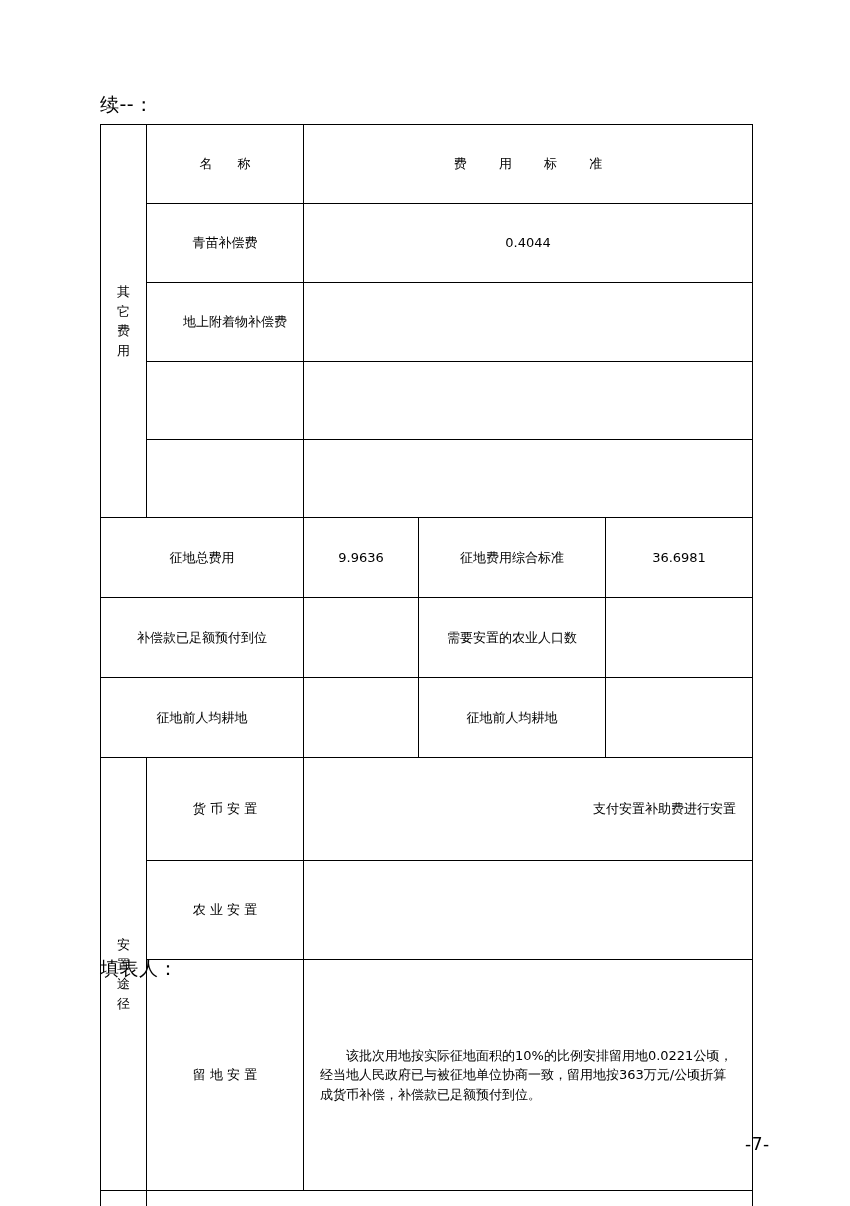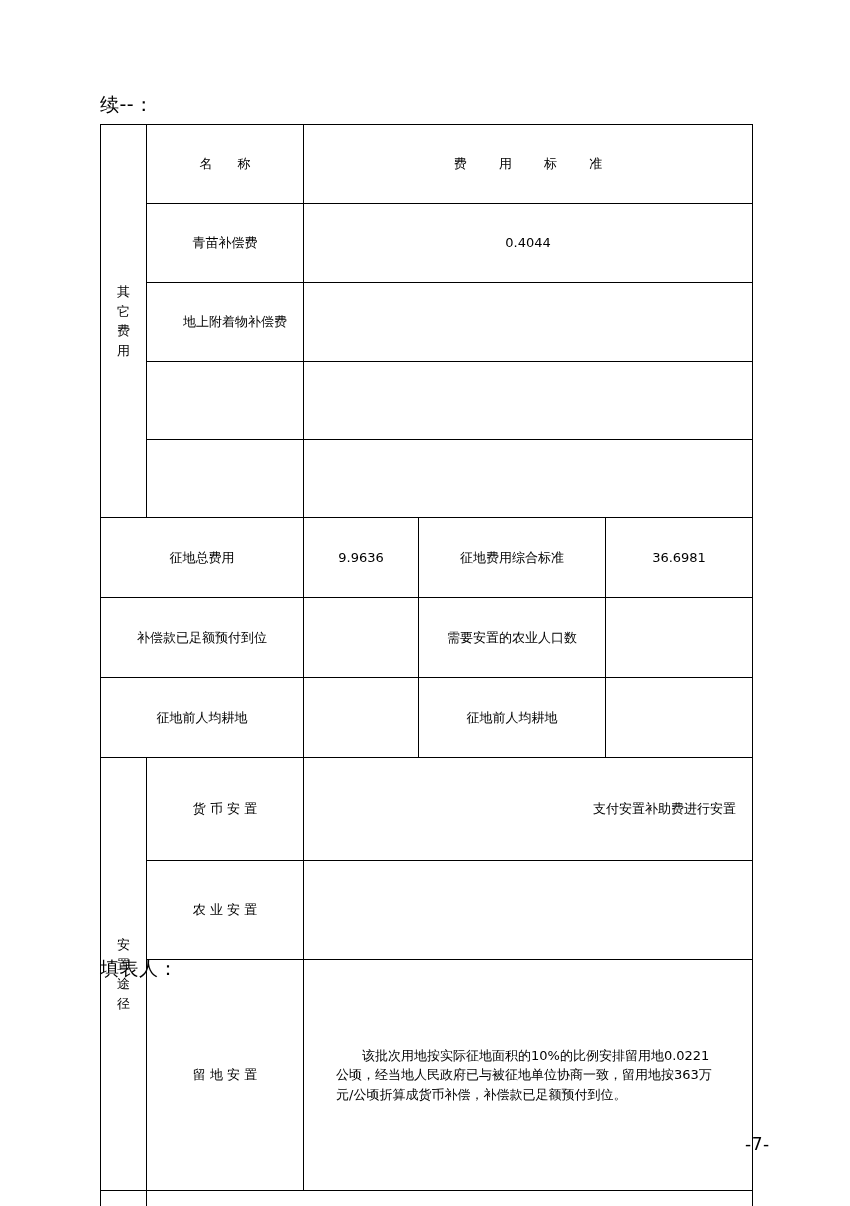--- a/index.html
+++ b/index.html
@@ -74,21 +74,21 @@
     padding-left: 7px;
   }
 
   .para {
     text-align: left;
     padding: 6px 12px 6px 10px;
     font-size: 17px;
     line-height: 1.62;
   }
   .para p {
-    margin: 16px;
+    margin: 0;
     text-indent: 2em;
   }
 
   .filler {
     position: absolute;
     left: 100px;
     top: 956px;
     font-size: 19px;
     letter-spacing: 0.5px;
   }

